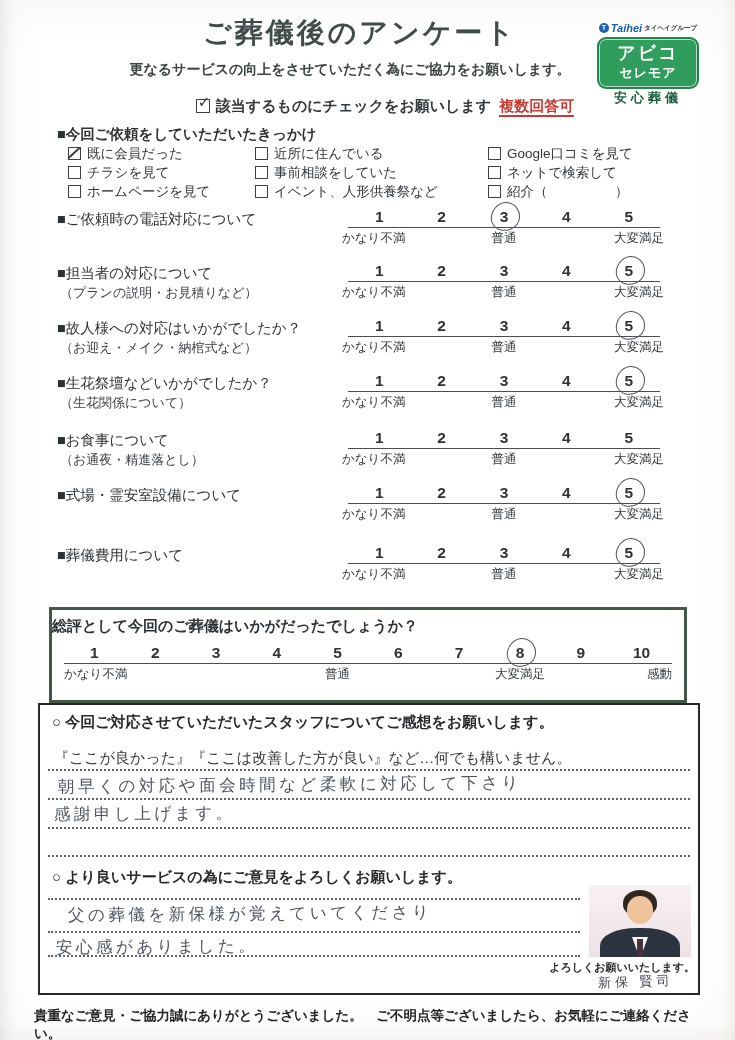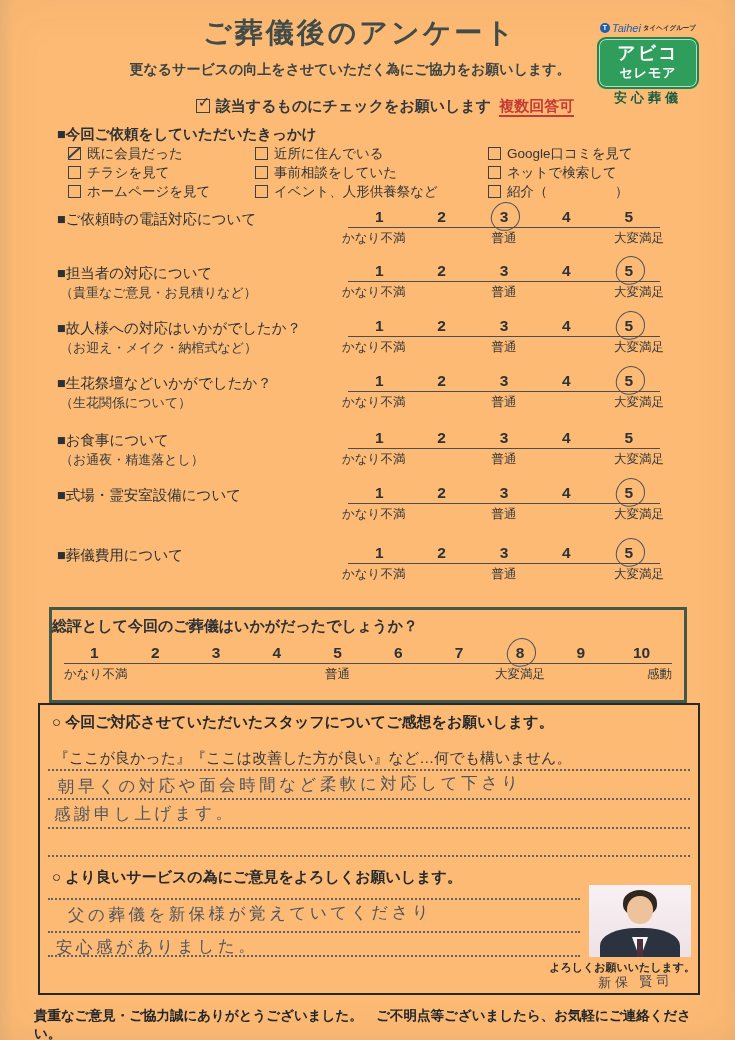--- a/index.html
+++ b/index.html
@@ -1,37 +1,37 @@
 <!DOCTYPE html>
 <html><head>
 <meta charset="utf-8">
 <style>
   html,body{margin:0;padding:0;background:#e8e8e6;}
-  .page{position:relative;width:735px;height:1040px;margin:0 auto;background:#fdba74;
+  .page{position:relative;width:735px;height:1040px;margin:0 auto;background:#ffffff;
         font-family:"Liberation Sans","DejaVu Sans",sans-serif;color:#2f3337;overflow:hidden;
         box-shadow:inset 0 0 50px rgba(70,70,55,.06);}
   .page::before{content:"";position:absolute;inset:0;pointer-events:none;
         background:linear-gradient(90deg,rgba(120,120,115,.10),transparent 14px),
                    linear-gradient(270deg,rgba(190,160,100,.10),transparent 12px),
                    linear-gradient(0deg,rgba(190,140,120,.06),transparent 18px);}
   
   .title{position:absolute;top:14px;left:90px;width:540px;text-align:center;
          font-family:"Liberation Serif","DejaVu Serif",serif;font-size:28px;font-weight:700;
          letter-spacing:3px;color:#414b4a;}
   .subtitle{position:absolute;top:61px;left:60px;width:580px;text-align:center;
          font-family:"Liberation Serif","DejaVu Serif",serif;font-size:14px;font-weight:700;color:#3c4443;}
   .instruction{position:absolute;top:97px;left:150px;width:470px;text-align:center;
          font-size:15px;font-weight:700;color:#33383c;}
   .note{color:#c43b33;border-bottom:2px solid #c43b33;margin-left:8px;padding-bottom:1px;}
   
   .logo{position:absolute;top:22px;left:597px;width:102px;text-align:center;}
   .logo-top{display:flex;align-items:center;justify-content:center;gap:2px;margin-bottom:3px;}
   .taihei-mark{width:10px;height:10px;border-radius:50%;background:#1f5fae;color:#fff;font-size:7px;
          line-height:10px;font-weight:700;flex:none;}
-  .taihei-name{color:#1f5fae;font-size:11px;font-weight:400;font-style:italic;}
+  .taihei-name{color:#1f5fae;font-size:11px;font-weight:700;font-style:italic;}
   .taihei-group{font-size:6.5px;color:#333;font-weight:700;white-space:nowrap;}
   .brand-box{background:#2f9e5d;border:2px solid #23854b;border-radius:9px;padding:3px 0 5px;color:#fff;
          font-weight:800;box-shadow:inset 0 0 0 1px rgba(255,255,255,.65);}
   .brand-line1{font-size:18px;letter-spacing:2px;line-height:22px;}
   .brand-line2{font-size:13px;letter-spacing:1px;line-height:18px;}
   .logo-tagline{font-size:13px;font-weight:800;color:#1d5f43;letter-spacing:4px;}
   
   .sec-head{position:absolute;font-size:14.5px;font-weight:800;color:#2c3135;}
   .cb-col{position:absolute;top:146px;display:flex;flex-direction:column;gap:4px;}
   .cb-item{display:flex;align-items:center;font-size:13.5px;height:15px;color:#31363a;}
@@ -167,21 +167,21 @@
       <div class="slabels">
         <span class="sl-lo">かなり不満</span>
         <span class="sl-mid">普通</span>
         <span class="sl-hi">大変満足</span>
       </div>
     </div>
   </div>
 
   <div class="q" style="top:264px">
     <div class="q-head">■担当者の対応について</div>
-    <div class="q-sub">（貴重なご意見・お見積りなど）</div>
+    <div class="q-sub">（プランの説明・お見積りなど）</div>
     <div class="scale5">
       <div class="snums">
         <span>1</span>
         <span>2</span>
         <span>3</span>
         <span>4</span>
         <span>5</span>
         <i class="circle" style="left: calc(90% - 13px);"></i>
       </div>
       <div class="slabels">

